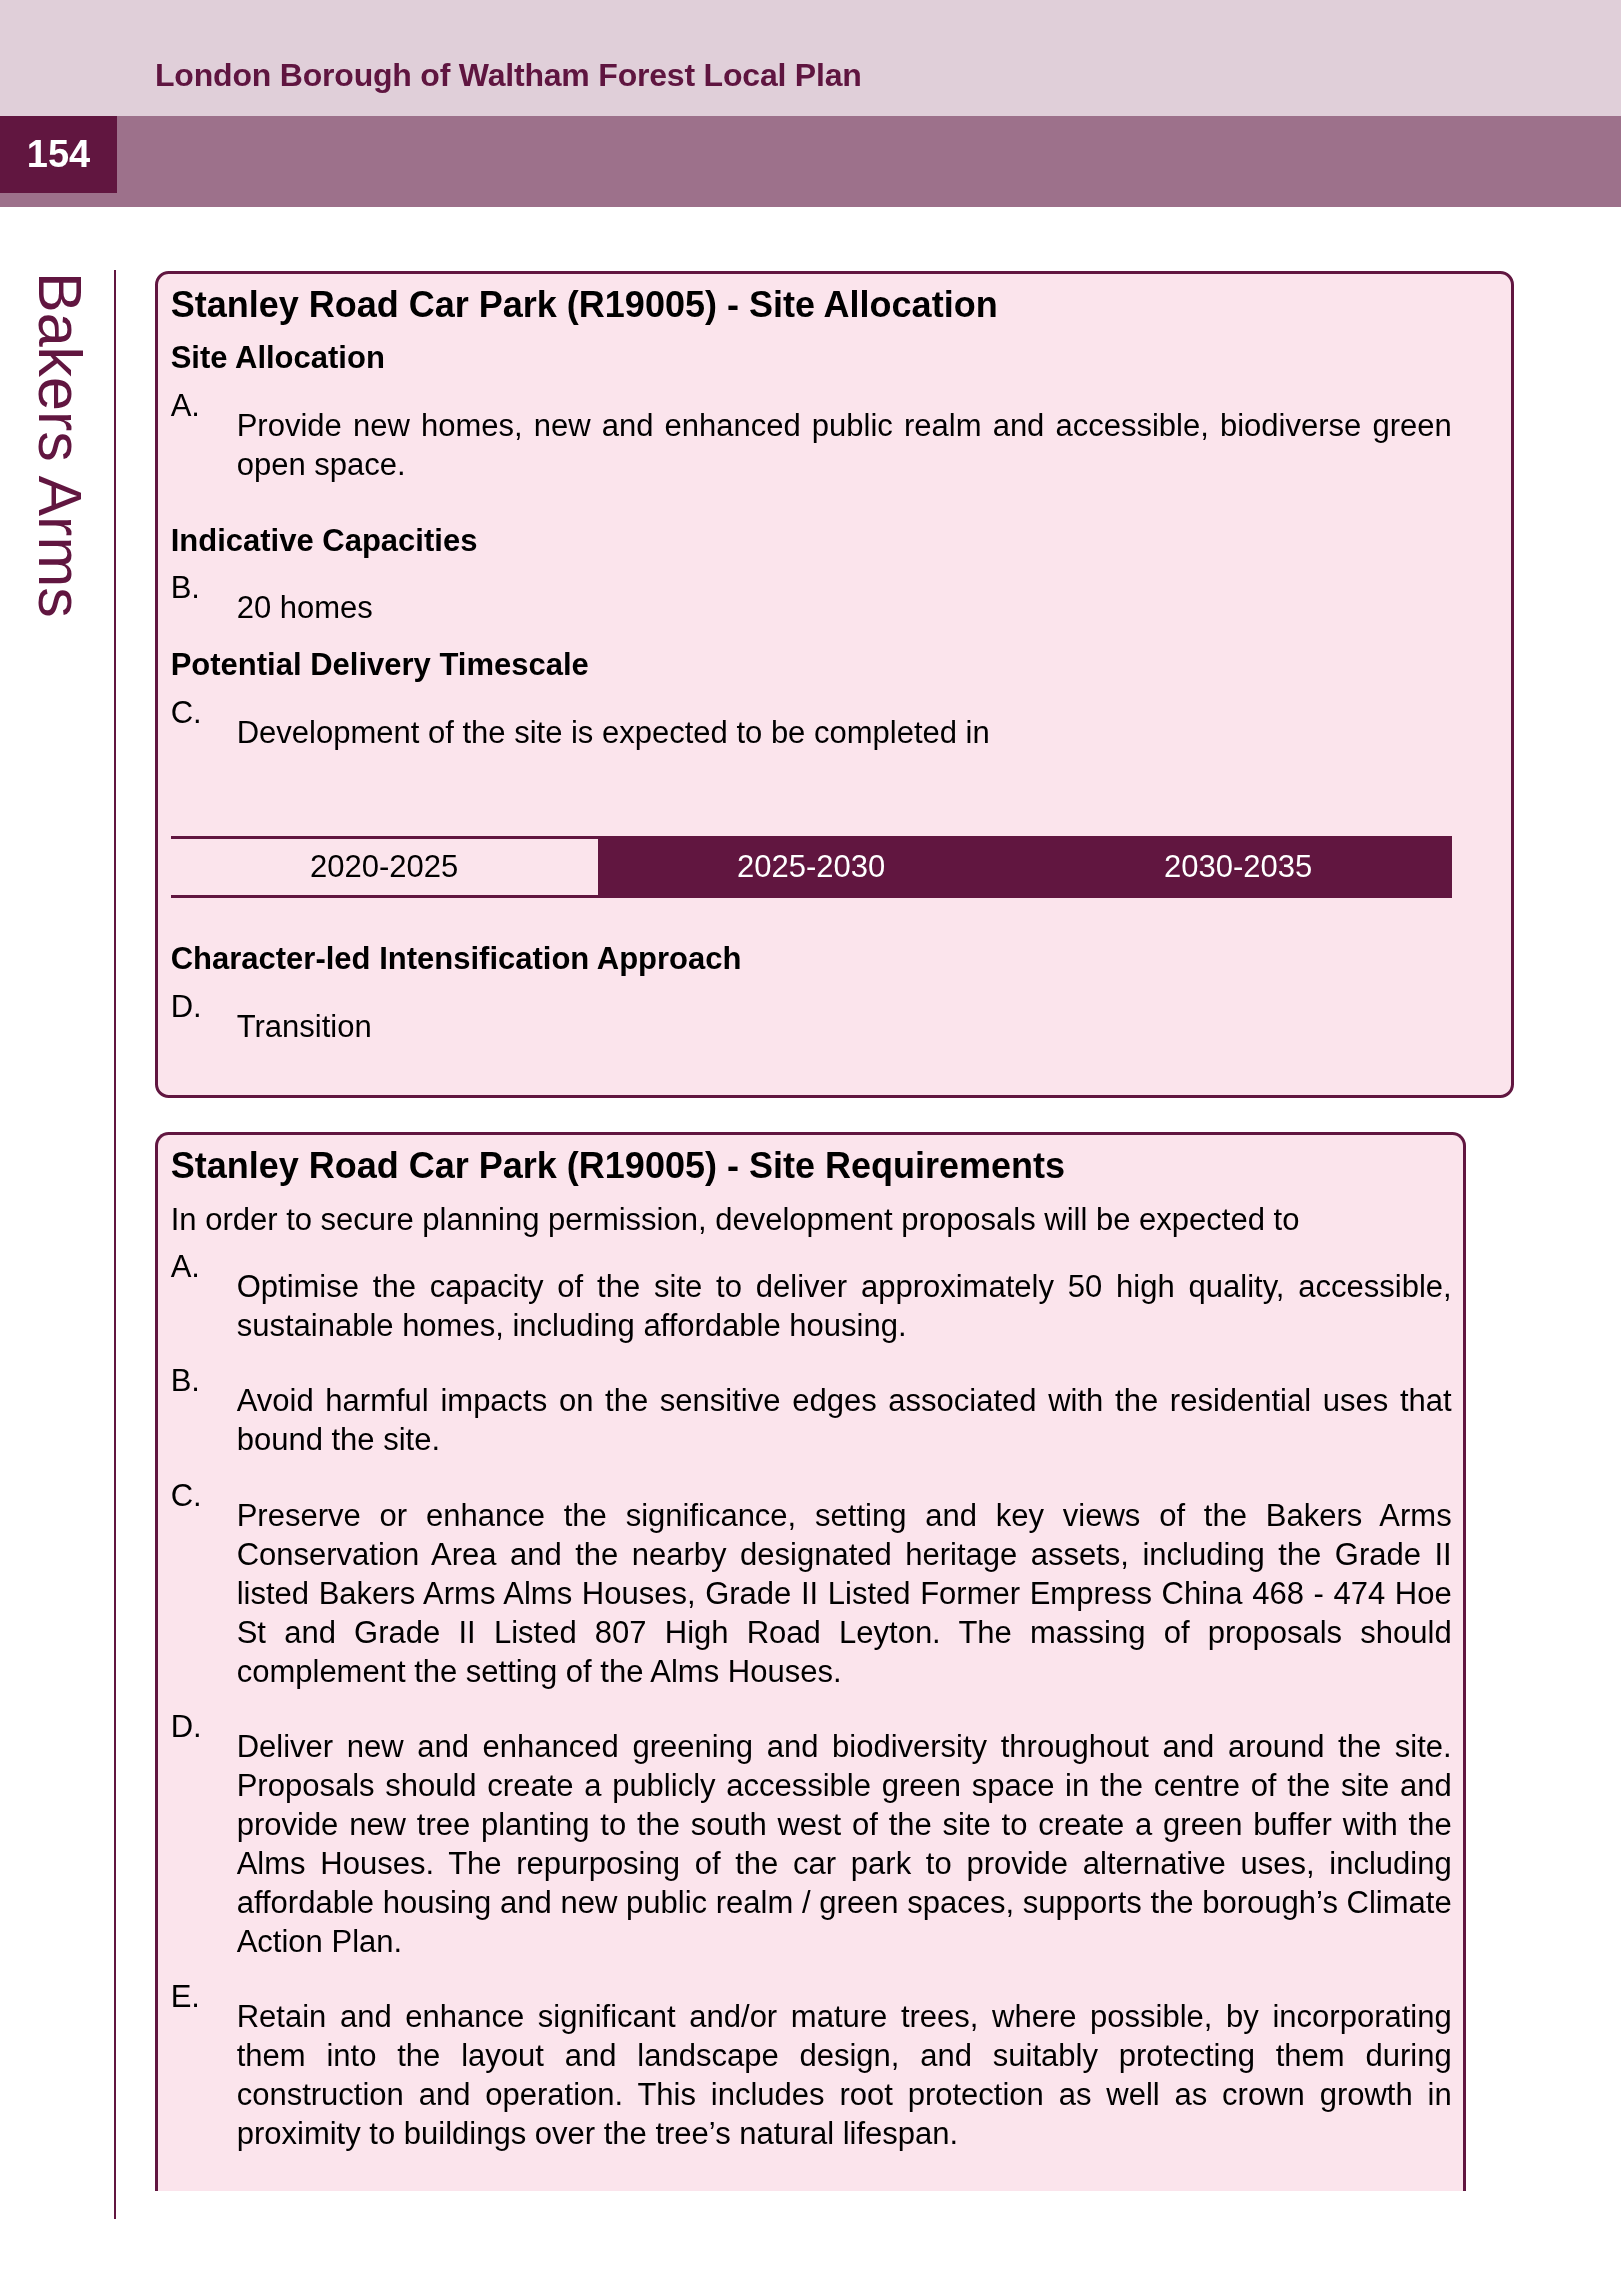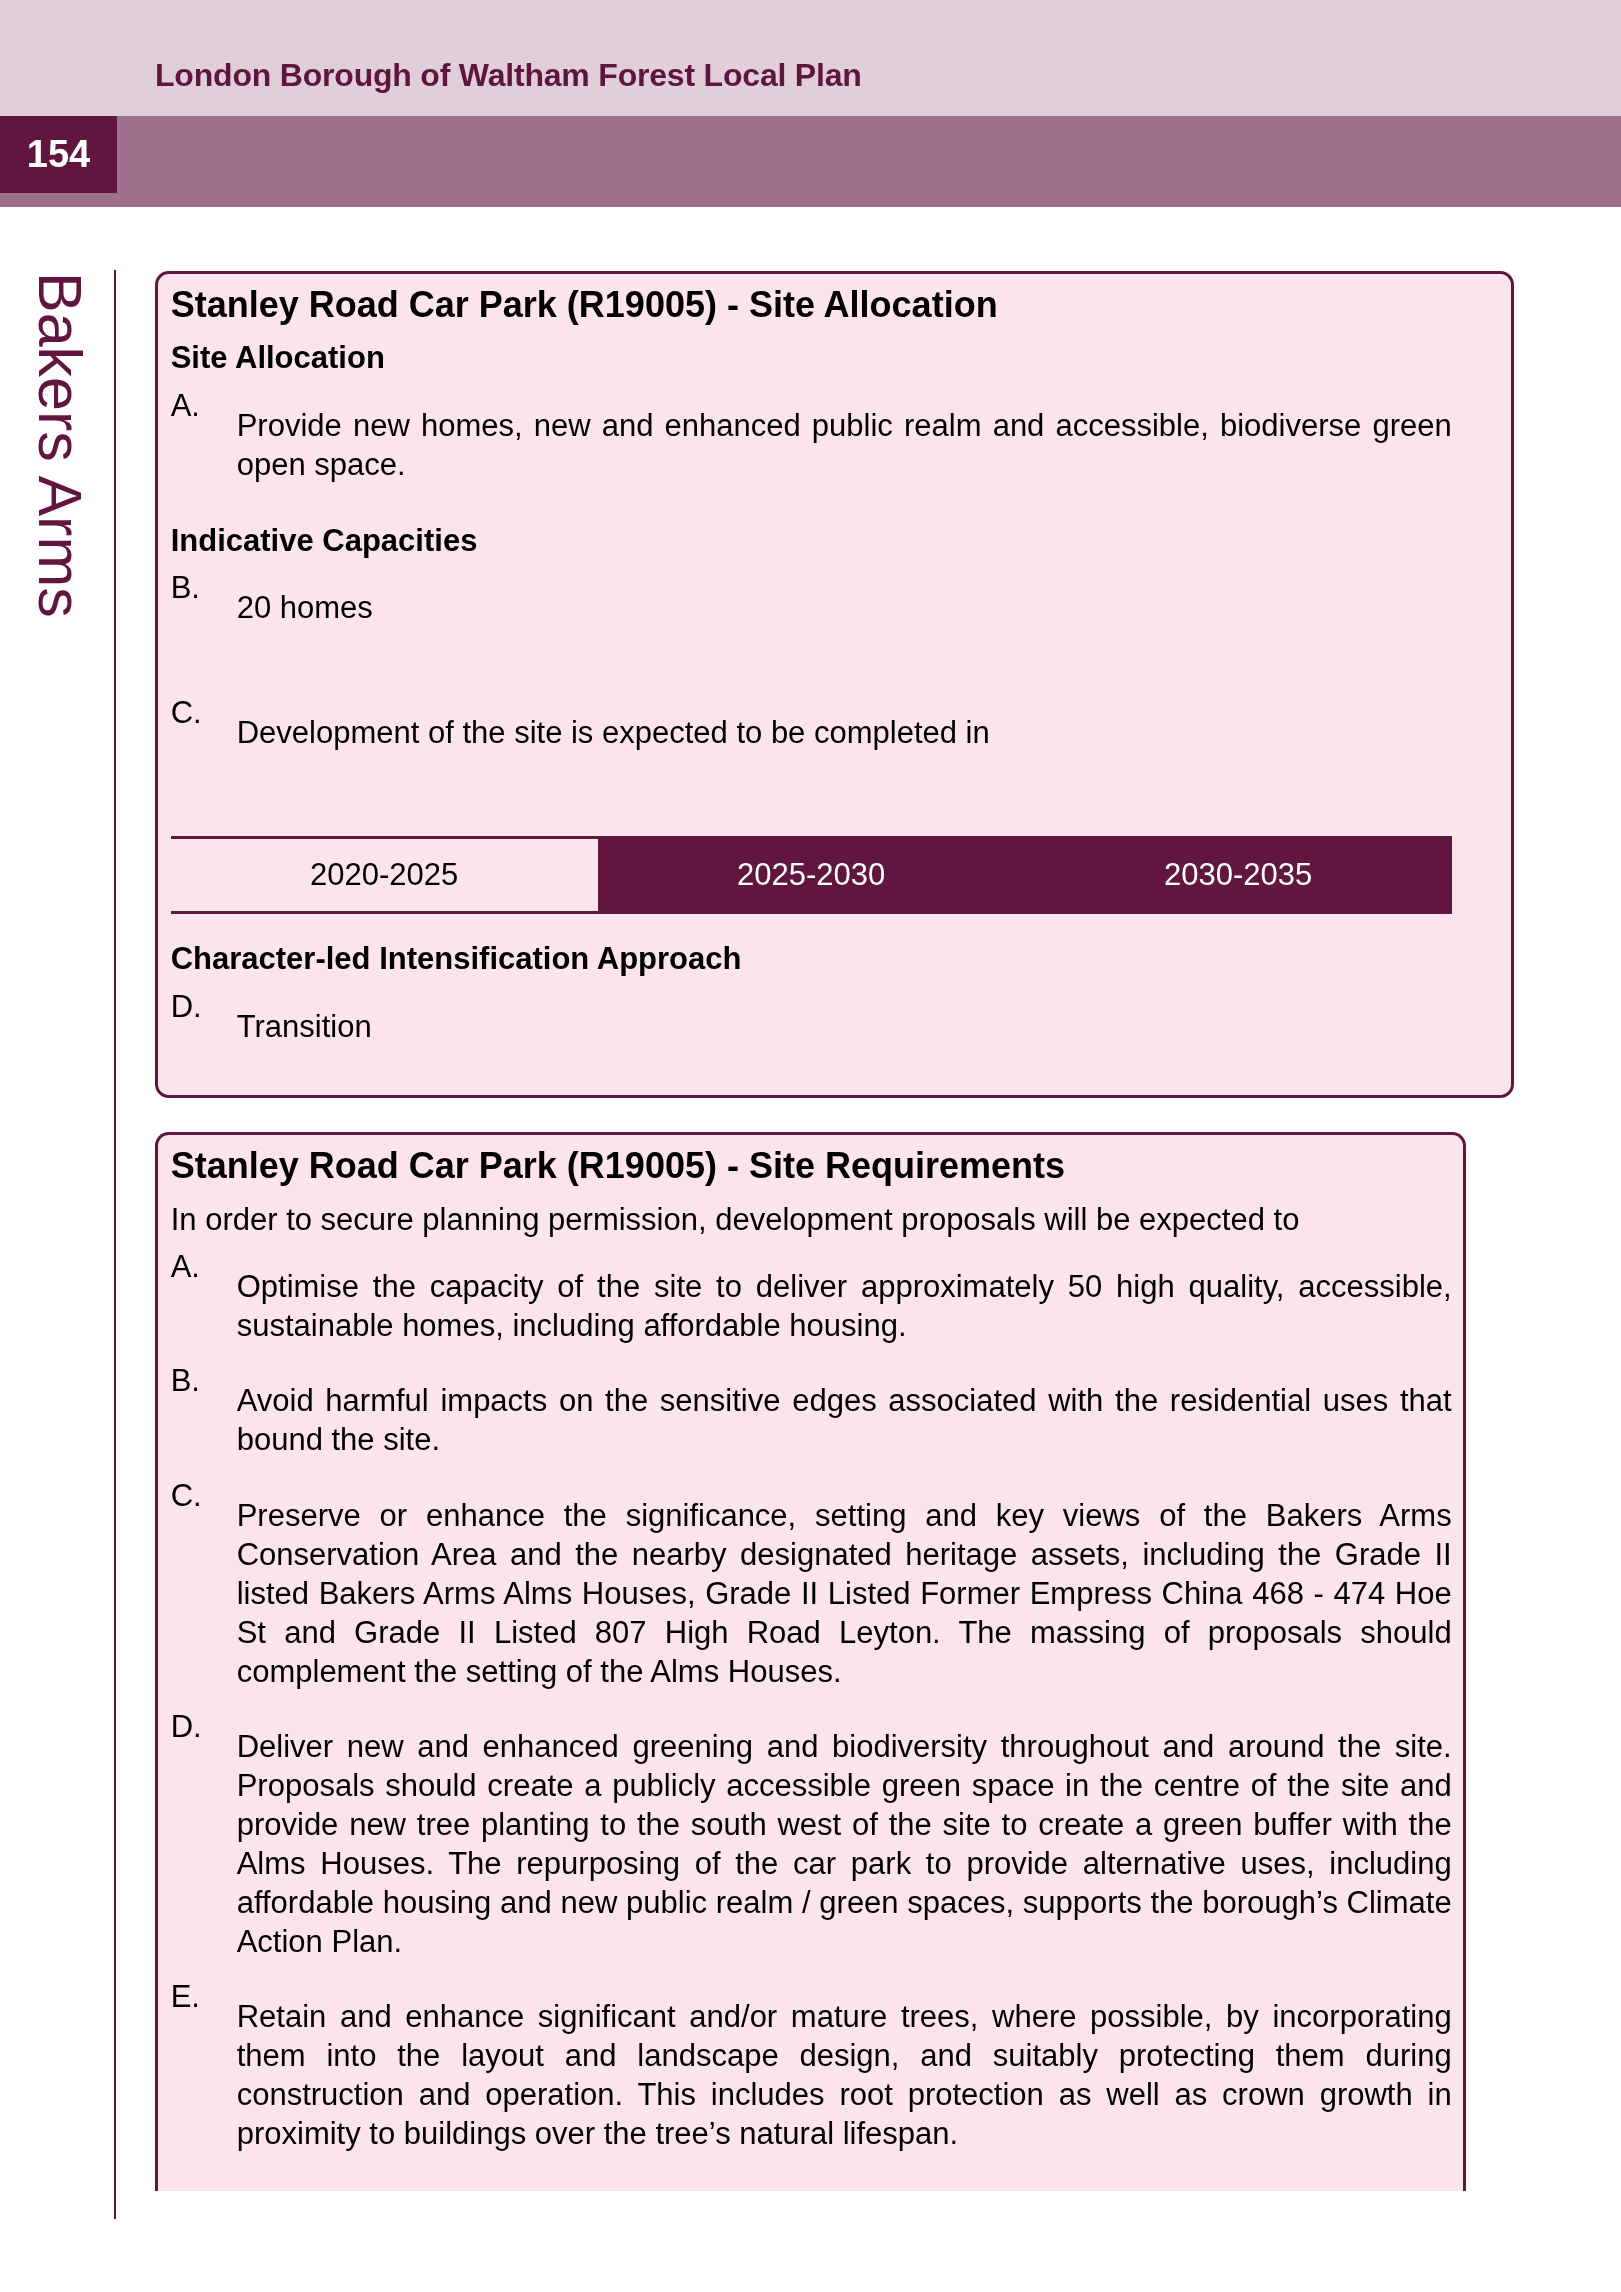--- a/index.html
+++ b/index.html
@@ -64,21 +64,21 @@
   .item .lbl {
     position: absolute; left: 0; top: 0;
   }
   .item .txt {
     display: block; margin-left: 66px; text-align: justify; margin-top: 20px;
   }
   .para {
     position: absolute; left: 12.7px; font-size: 31px; white-space: nowrap;
   }
   .timescale {
-    position: absolute; left: 12.7px; top: 562px; width: 1281px; height: 78px;
+    position: absolute; left: 12.7px; top: 562px; width: 1281px; height: 62px;
     display: flex;
   }
   .ts-cell {
     flex: 1; display: flex; align-items: center; justify-content: center;
     font-size: 31px; box-sizing: border-box;
   }
   .ts-cell.off {
     background: #fbe4ec; color: #000;
     border-top: 3.9px solid #611640; border-bottom: 3.9px solid #611640;
   }
@@ -105,20 +105,21 @@
     <span class="lbl">A.</span>
     <span class="txt">Provide new homes, new and enhanced public realm and accessible, biodiverse green open space.</span>
   </div>
 
   <div class="subhead" style="top:249px">Indicative Capacities</div>
   <div class="item" style="top:294px">
     <span class="lbl">B.</span>
     <span class="txt">20 homes</span>
   </div>
 
+  <div class="subhead" style="top:373px">Potential Delivery Timescale</div>
   <div class="item" style="top:419px">
     <span class="lbl">C.</span>
     <span class="txt">Development of the site is expected to be completed in</span>
   </div>
 
   <div class="timescale">
     <div class="ts-cell off">2020-2025</div>
     <div class="ts-cell on">2025-2030</div>
     <div class="ts-cell on">2030-2035</div>
   </div>

